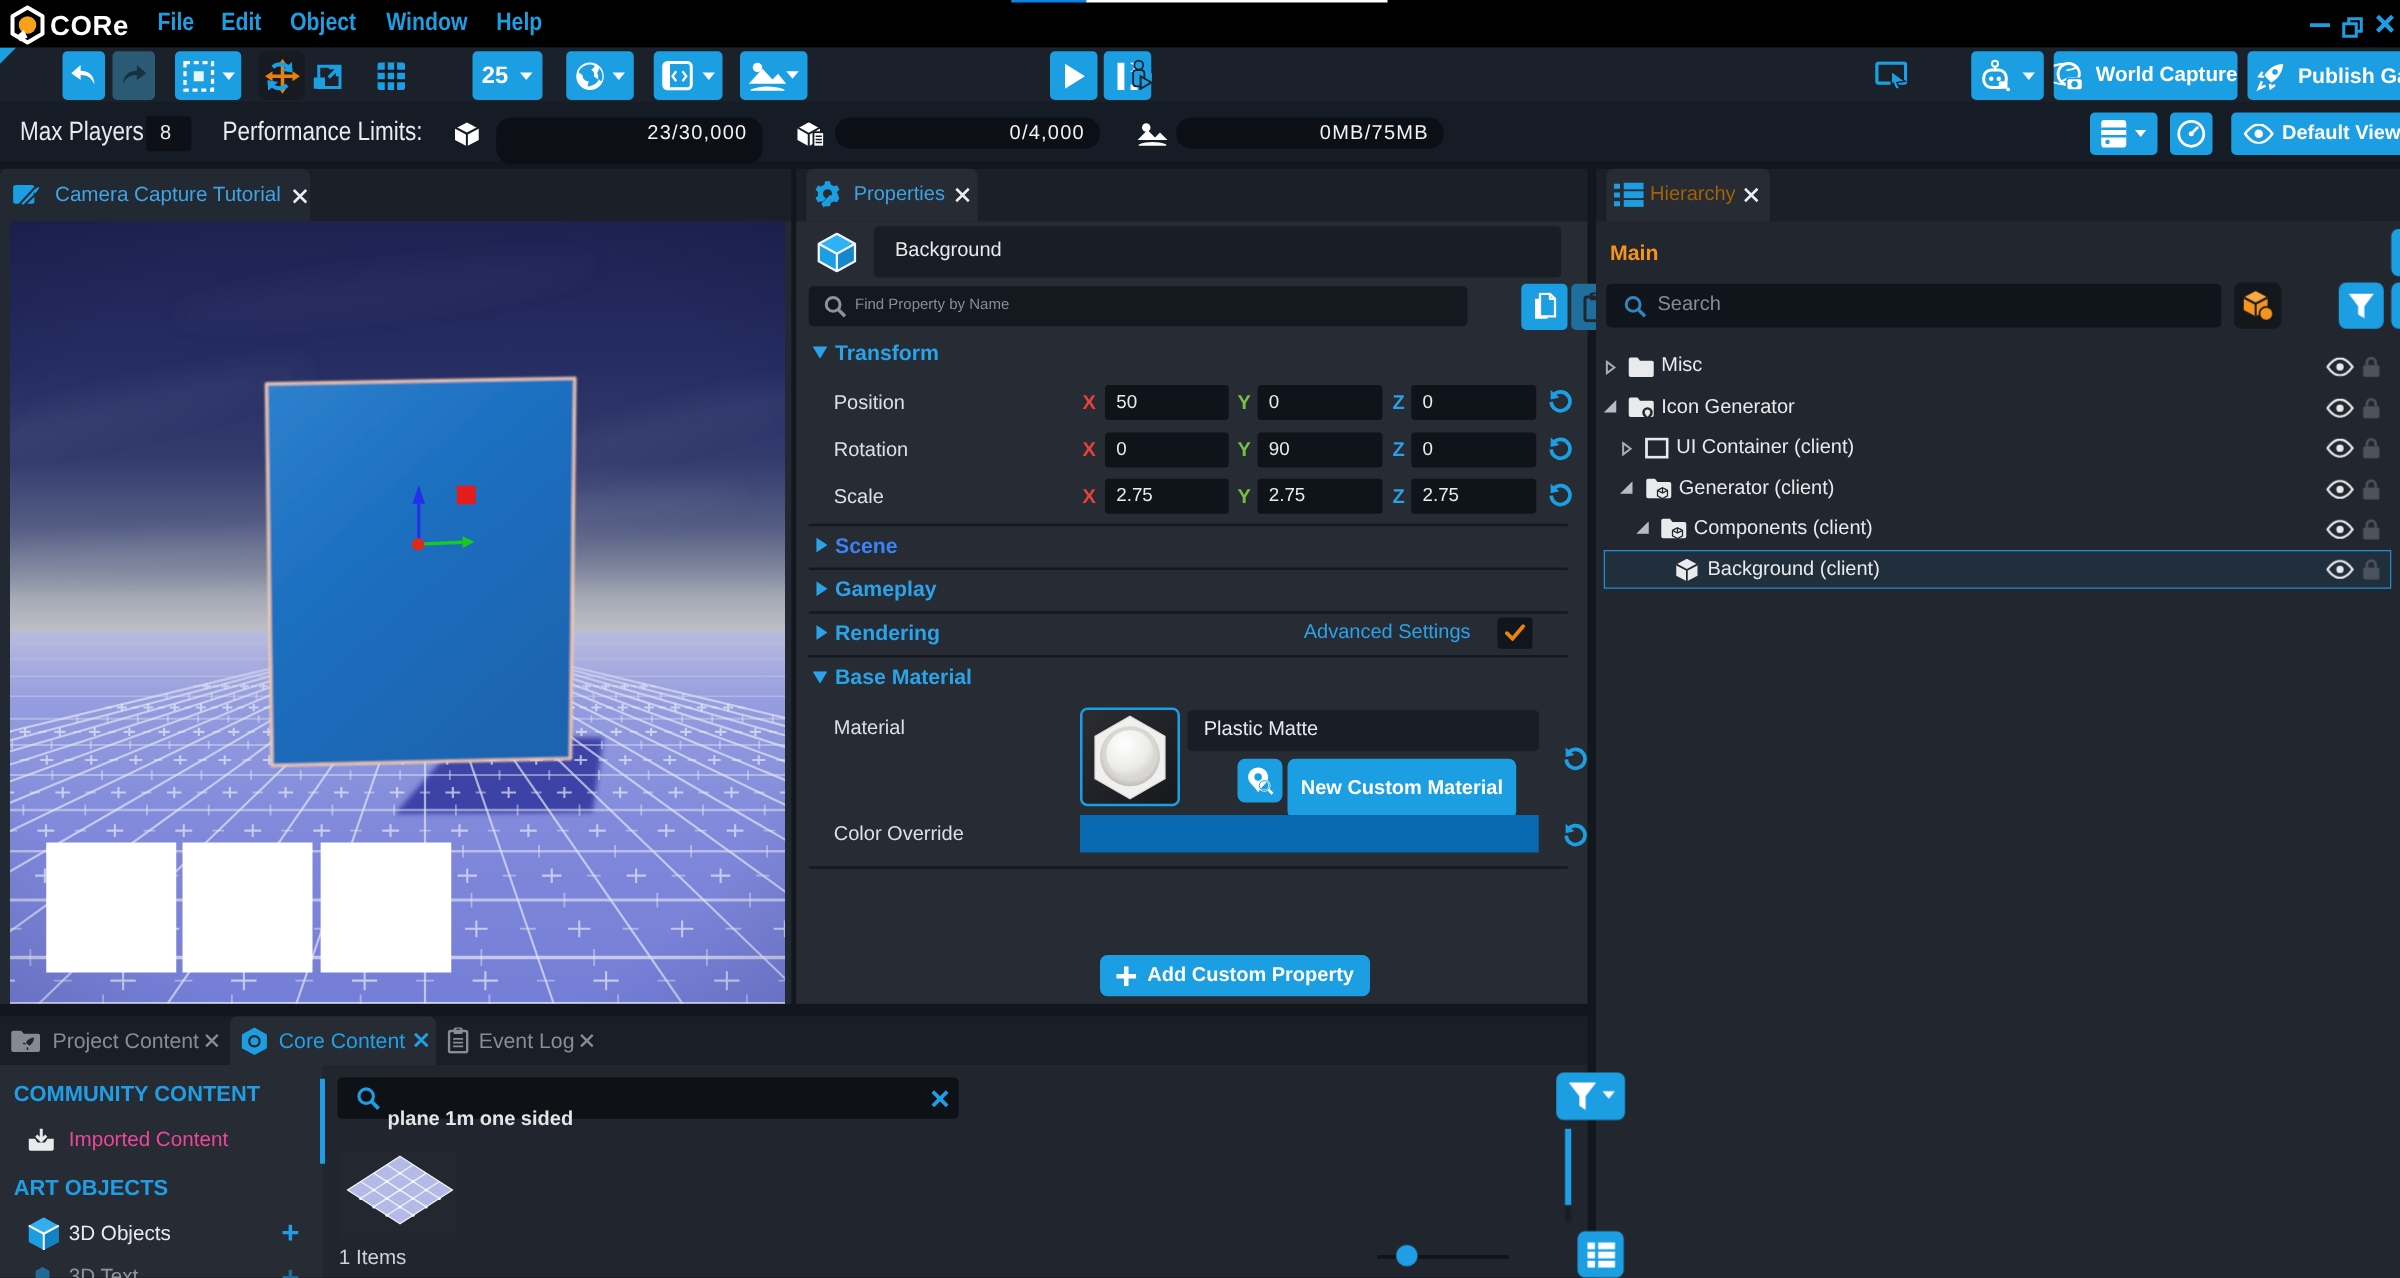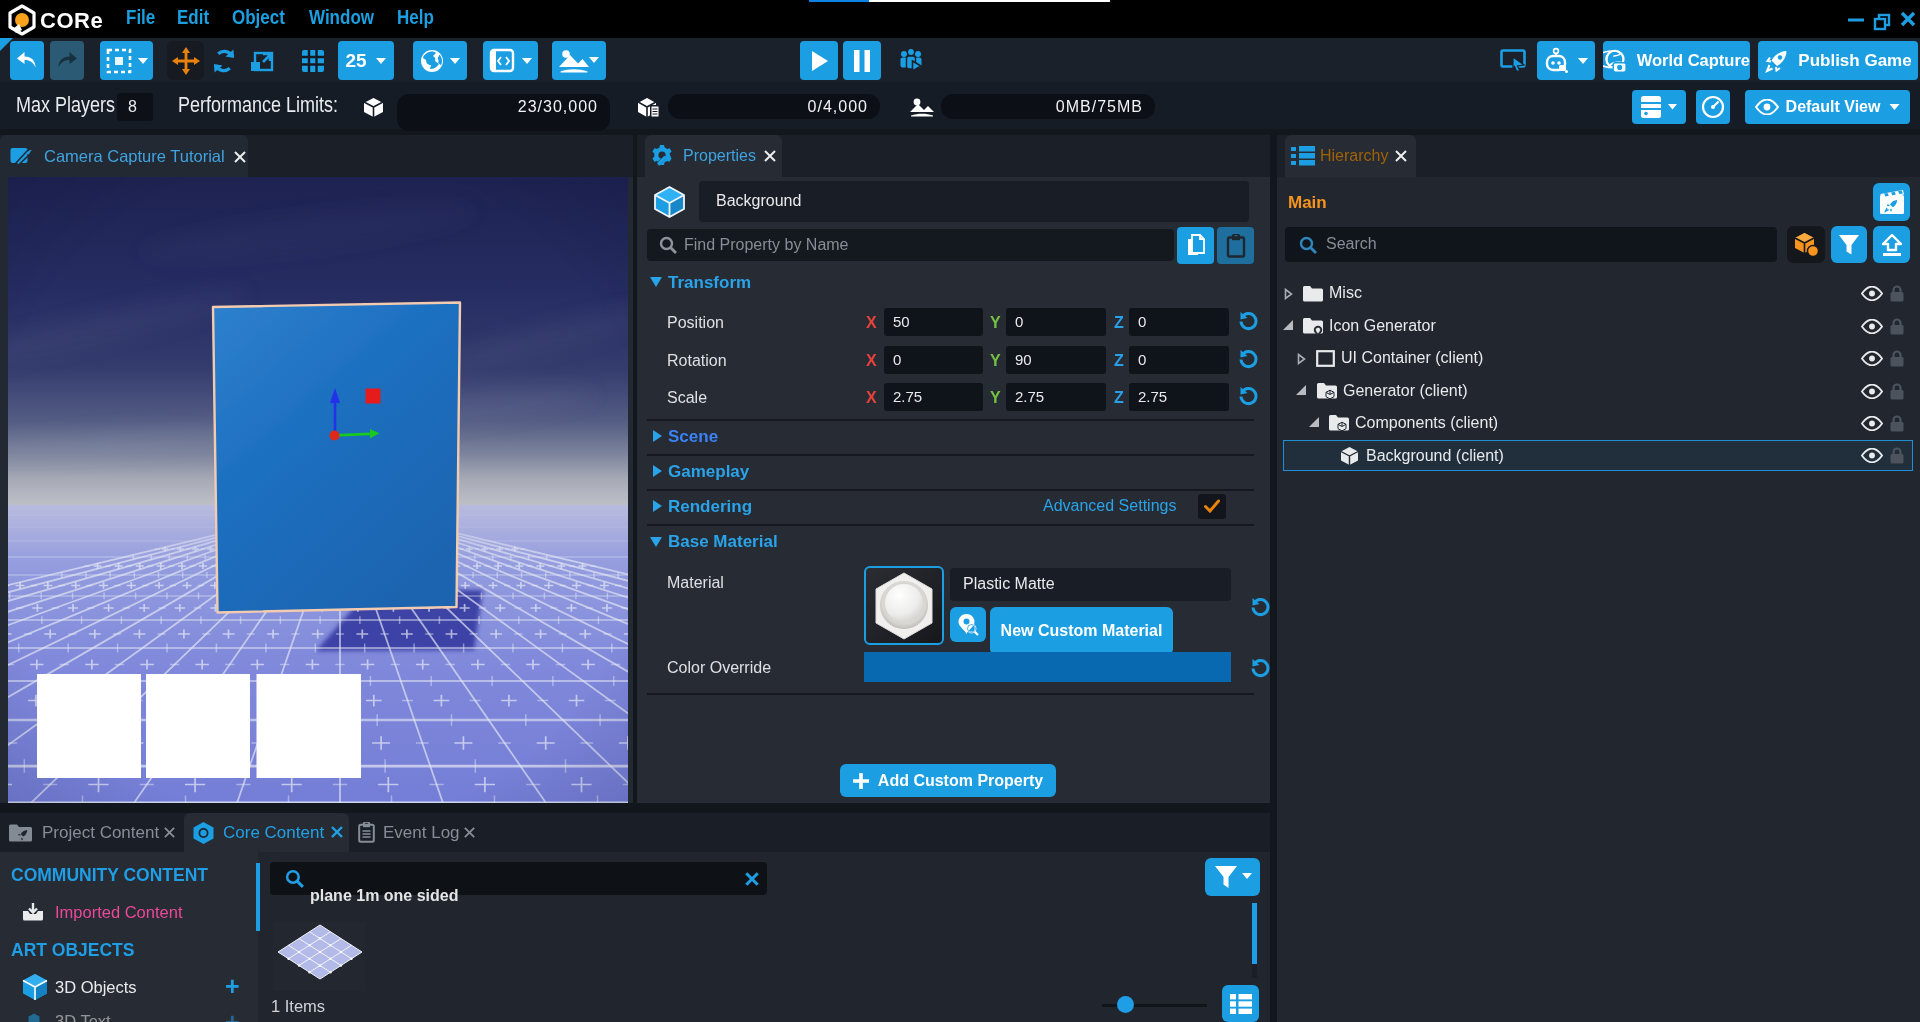--- a/index.html
+++ b/index.html
@@ -1,20 +1,20 @@
 <!DOCTYPE html>
 <html><head>
 <meta charset="utf-8">
 <style>
   * { margin:0; padding:0; box-sizing:border-box; }
   html,body { width:1920px; height:1022px; overflow:hidden; background:#12161d;
     font-family:"Liberation Sans", sans-serif; -webkit-font-smoothing:antialiased; }
   .abs { position:absolute; }
   .btn { position:absolute; background:#1c9ee3; border-radius:4px; display:flex;
-    align-items:center; justify-content:center; color:#fff; white-space:nowrap; }
+    align-items:center; justify-content:center; color:#fff; white-space:nowrap;margin-left:40px; }
   .cond { transform:scaleY(1.18); transform-origin:center; }
   .fld { position:absolute; background:#10141b; border-radius:4px; color:#e8eaec; }
   .b { font-weight:bold; }
 </style>
 </head>
 <body>
 
 <div class="abs" style="left:0;top:0;width:1920px;height:38px;background:#000;"></div>
 <div class="abs" style="left:809px;top:0;width:60px;height:2px;background:#0b82e4;"></div>
 <div class="abs" style="left:869px;top:0;width:241px;height:2px;background:#fff;"></div>
@@ -364,21 +364,21 @@
     </svg>
 <div class="fld" style="left:699px;top:181px;width:550px;height:41px;background:#191d25;padding-left:44px;">
 <span style="position:absolute;left:17px;top:11px;font-size:16px;">Background</span>
     </div>
 
 <div class="fld" style="left:647px;top:229px;width:527px;height:32px;background:#14181f;">
 <svg style="position:absolute;left:11px;top:6px;" width="20" height="20" viewBox="0 0 20 20">
 <circle cx="8.5" cy="8.5" r="5.5" fill="none" stroke="#8d939c" stroke-width="2.4"></circle>
 <path d="M12.5 12.5 L18 18" stroke="#8d939c" stroke-width="2.8"></path>
       </svg>
-<span style="position:absolute;left:37px;top:7px;font-size:16px;color:#878d96;">Find Property by Name</span>
+<span style="position:absolute;left:37px;top:7px;font-size:12px;color:#878d96;">Find Property by Name</span>
     </div>
 <div class="btn" style="left:1177px;top:229px;width:37px;height:37px;top:227px;">
 <svg width="22" height="24" viewBox="0 0 22 24">
 <path d="M3 5 h10 v16 h-10 z" fill="#fff"></path>
 <path d="M7 1 h8 l4 4 v14 h-12 z" fill="#1c9ee3" stroke="#fff" stroke-width="1.8"></path>
 <path d="M15 1 v4 h4" fill="none" stroke="#fff" stroke-width="1.8"></path>
       </svg>
 </div>
 <div class="btn" style="left:1217px;top:227px;width:37px;height:37px;background:#1e6f9d;">
 <svg width="20" height="24" viewBox="0 0 20 24">

